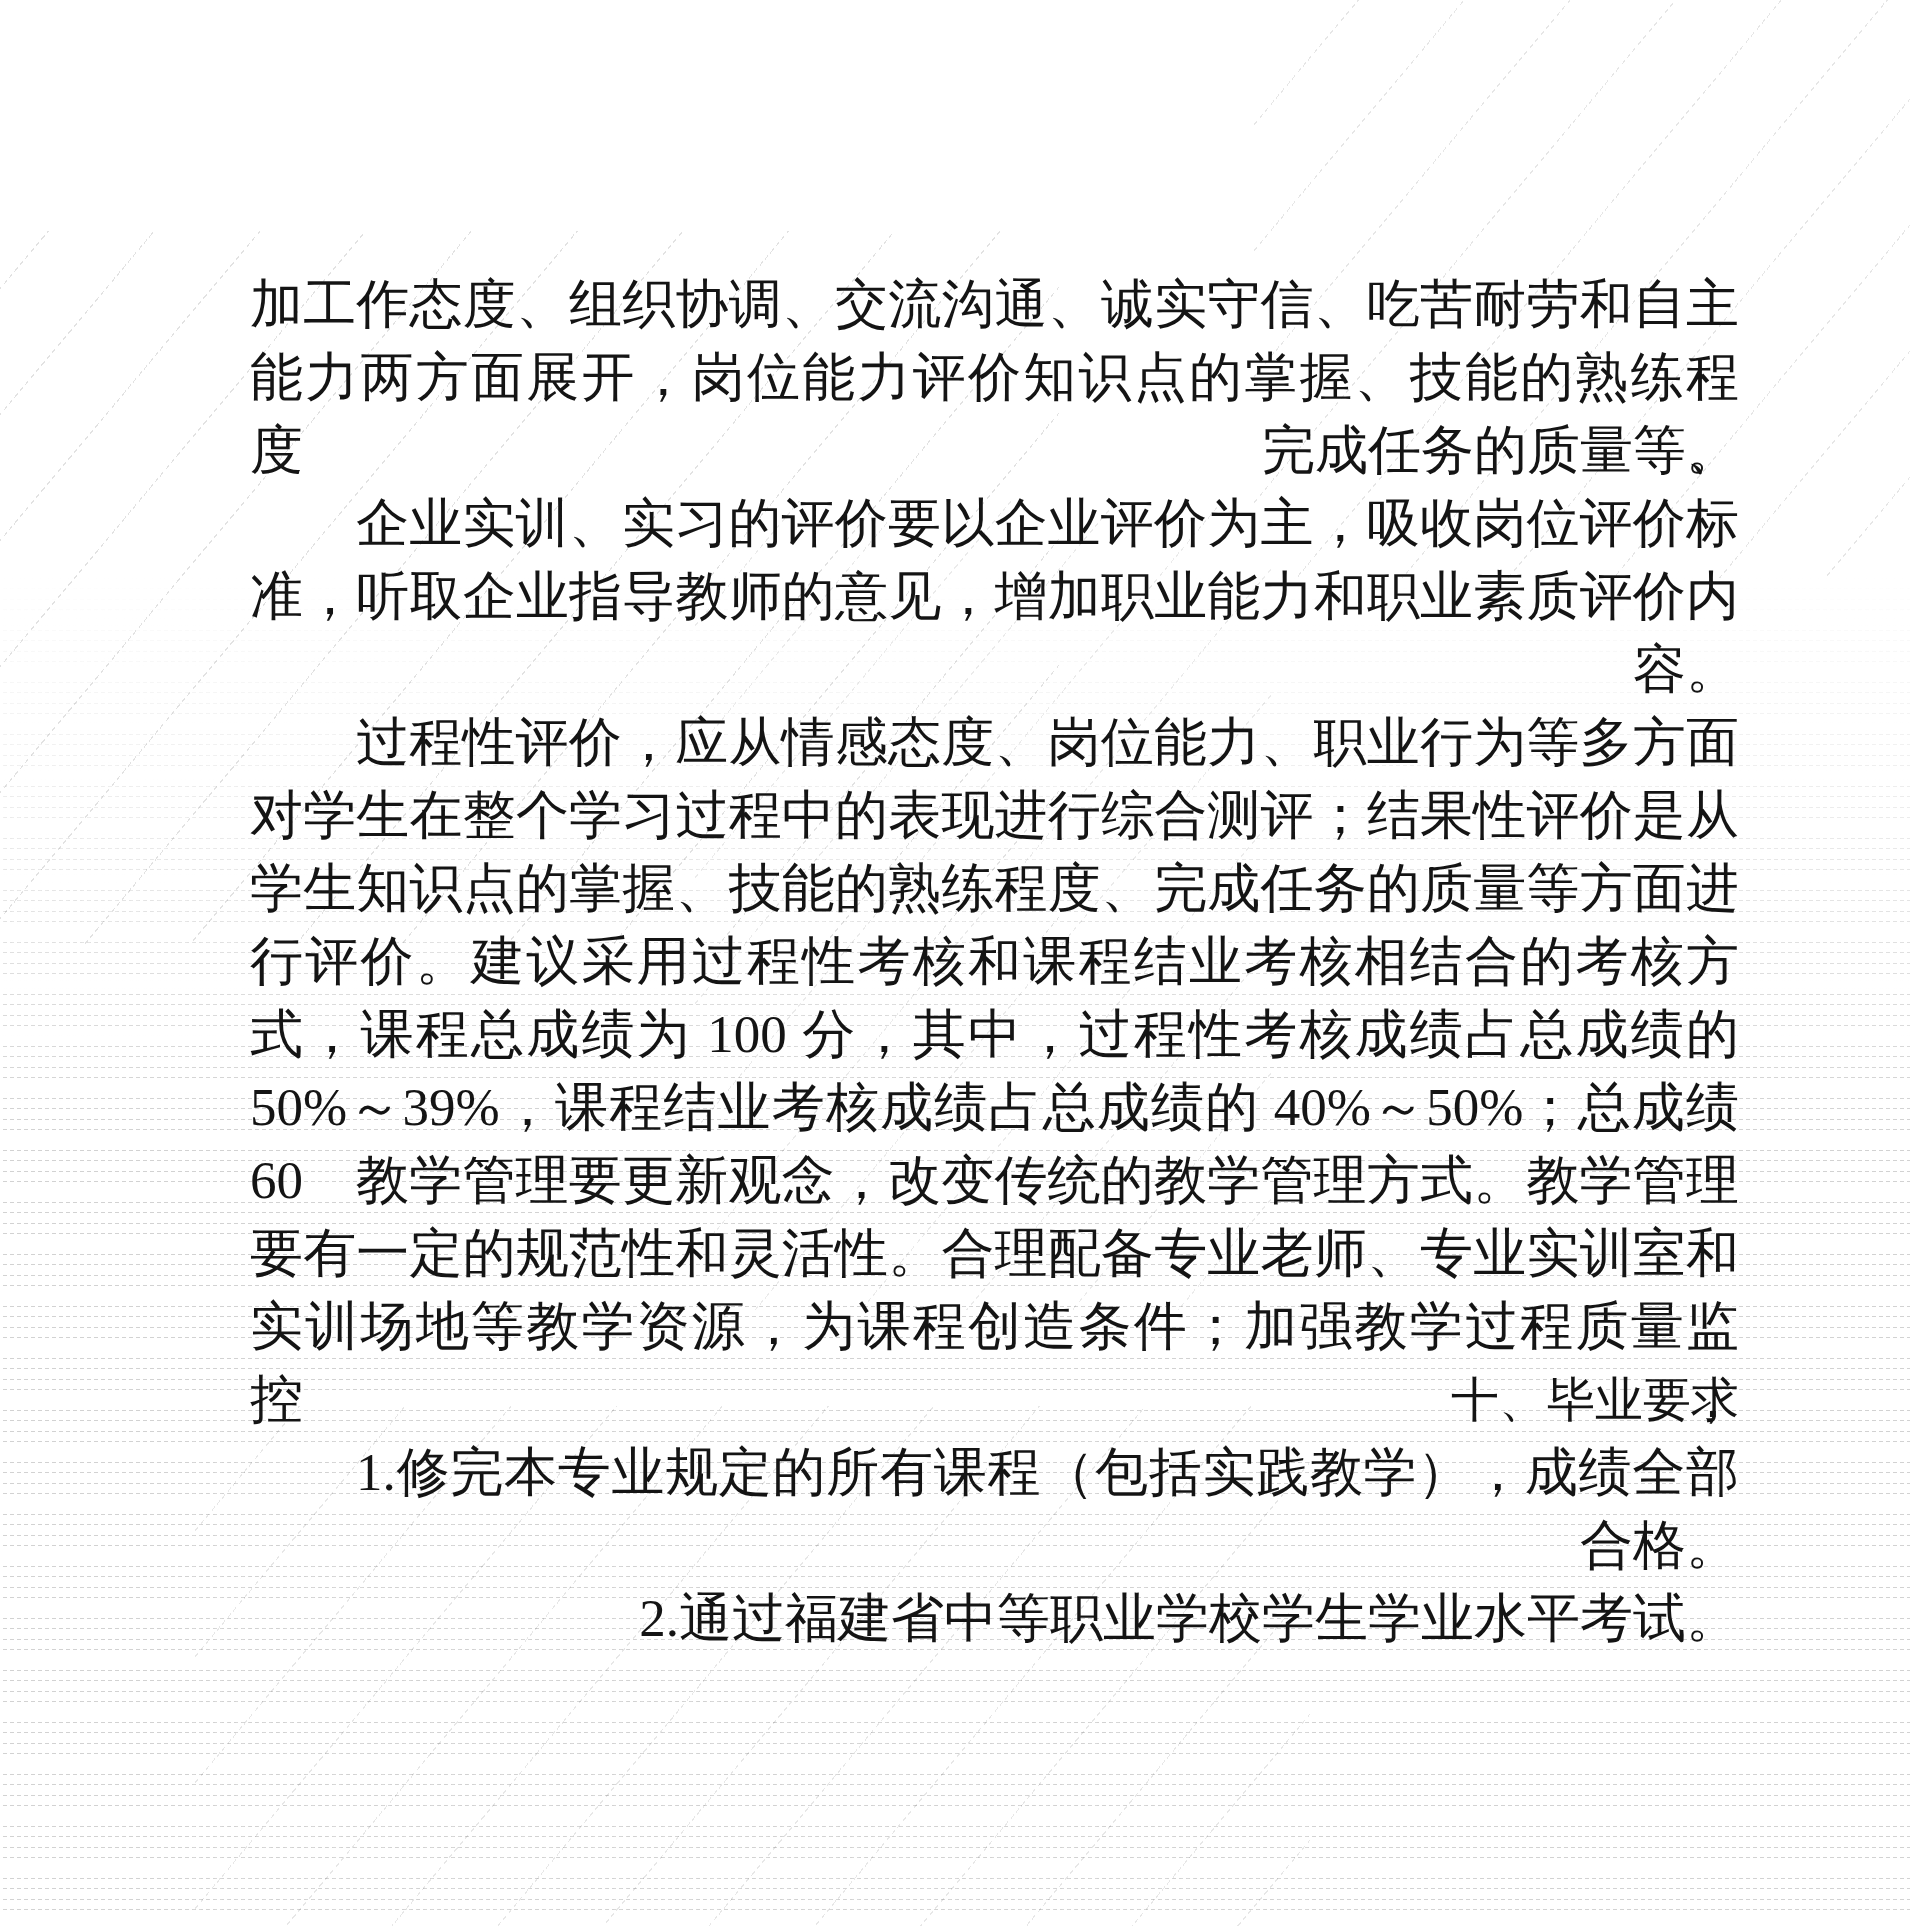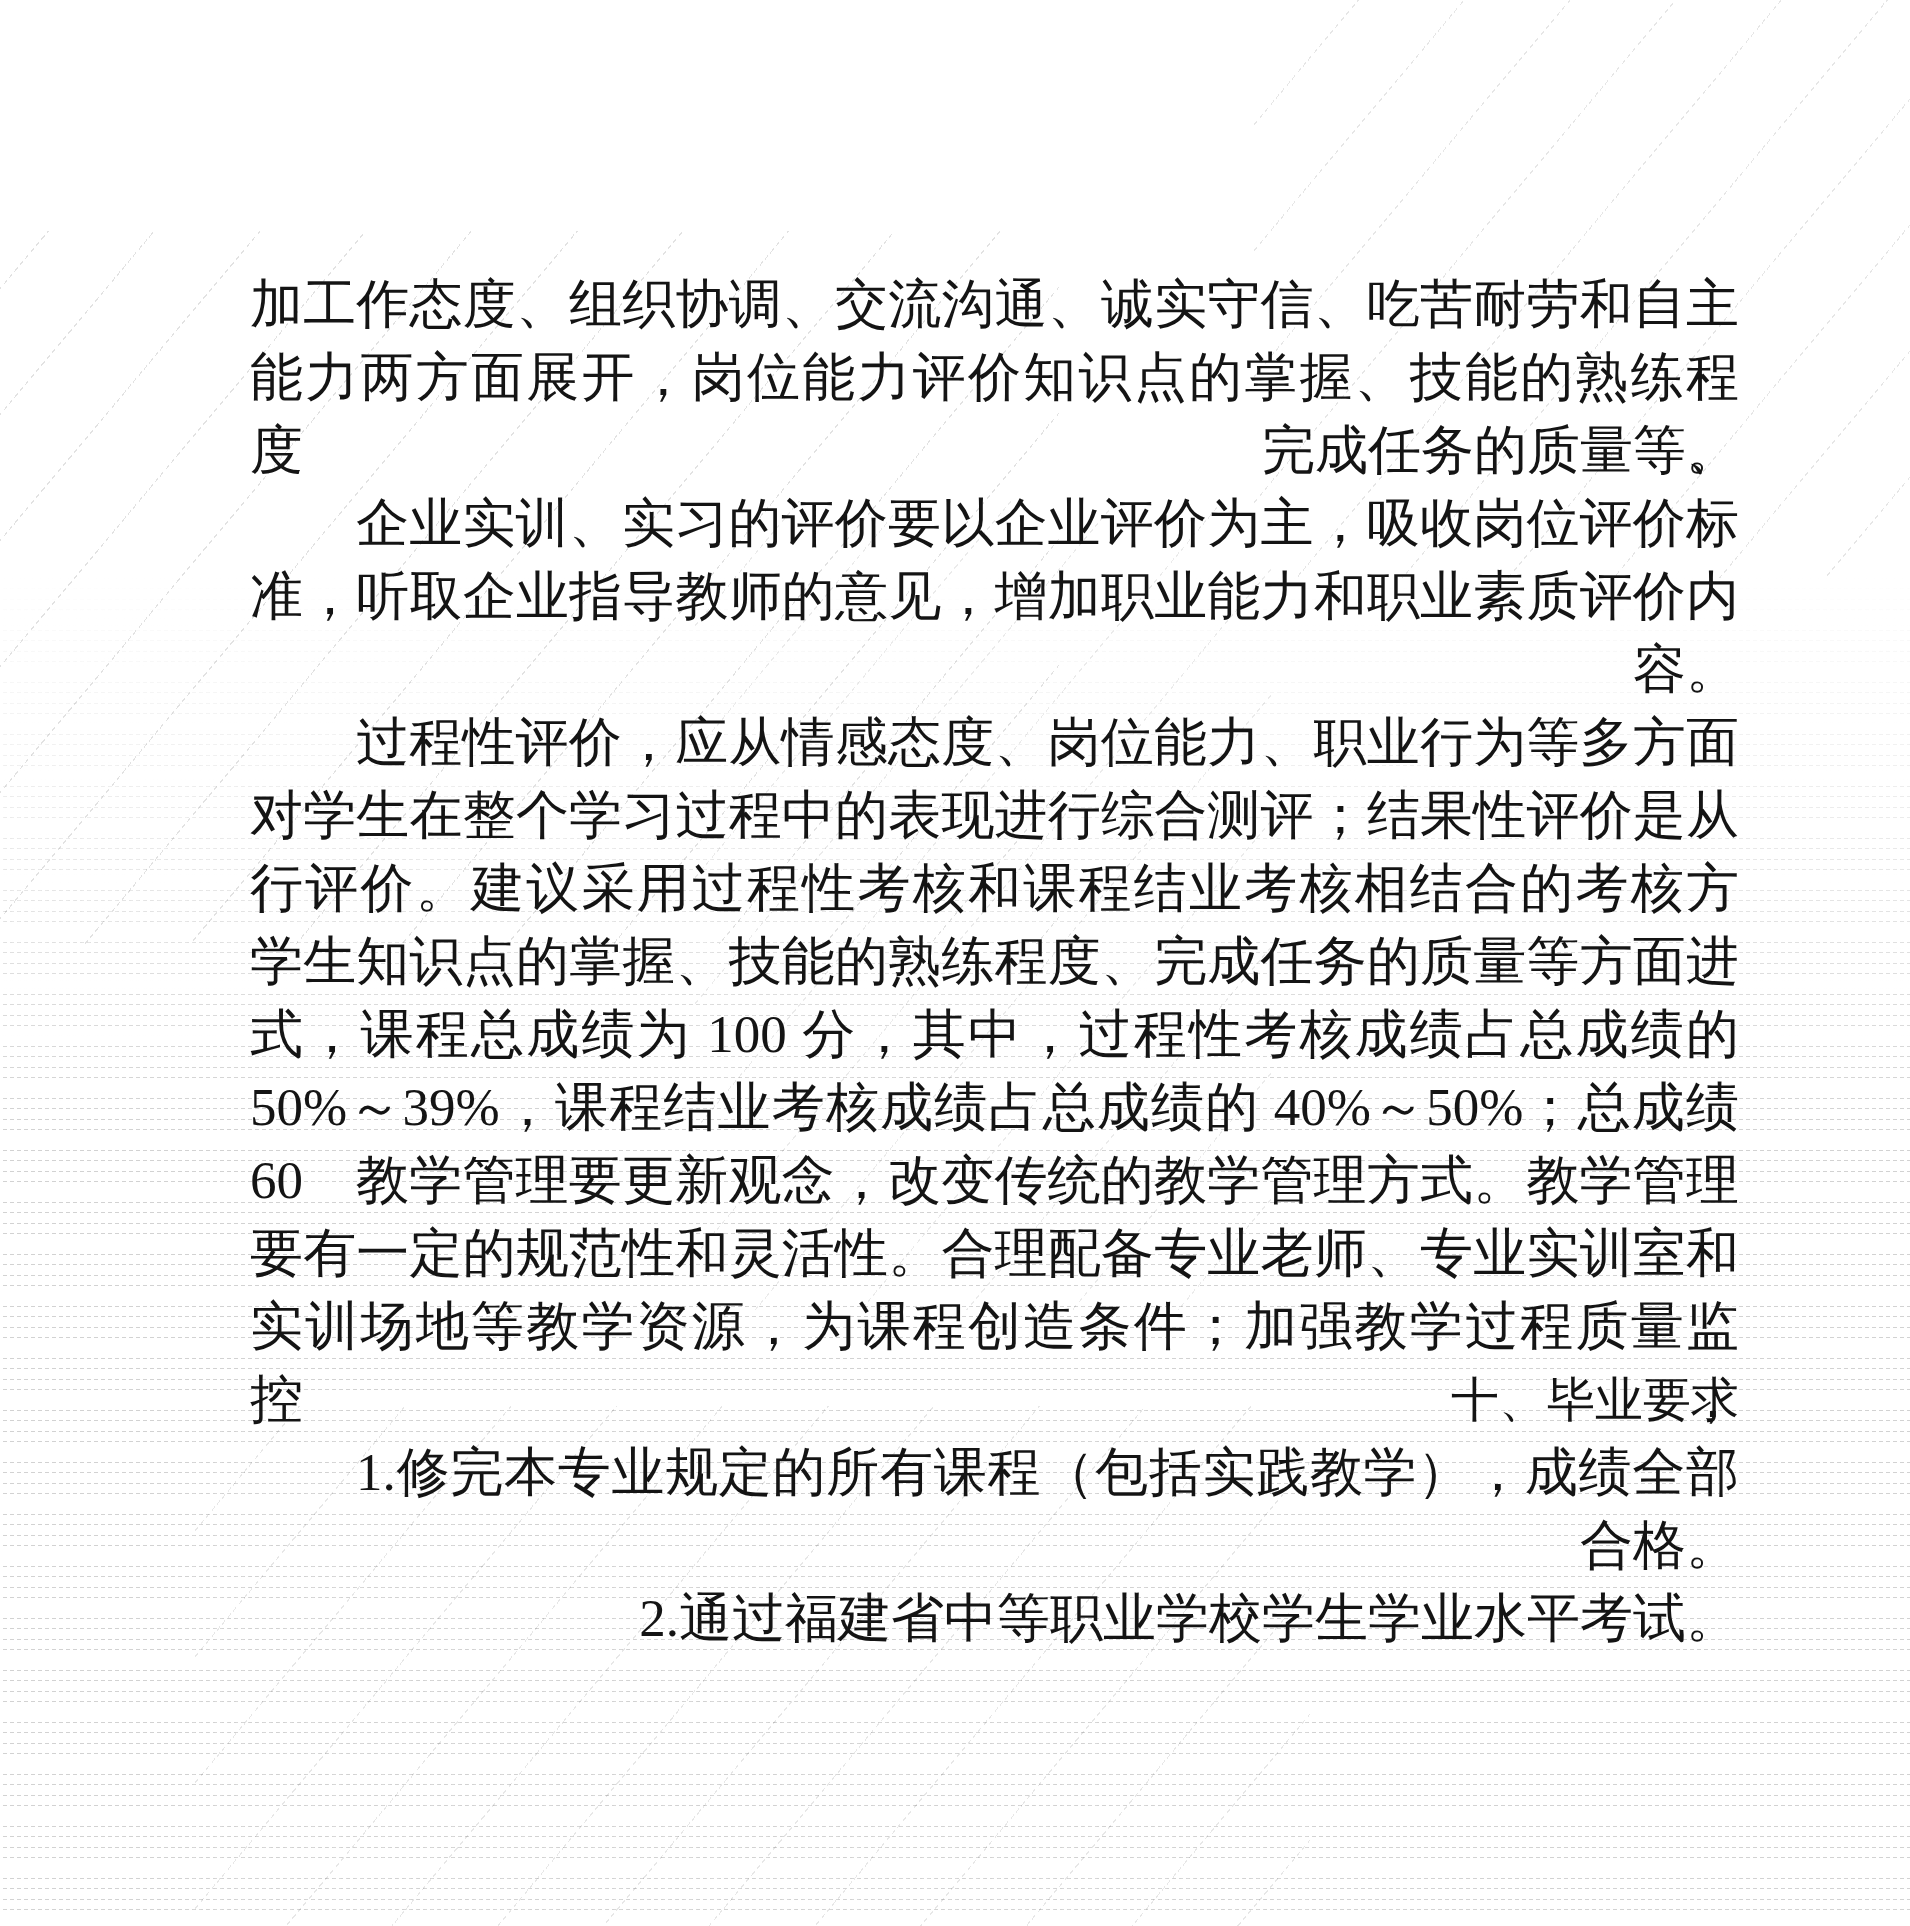--- a/index.html
+++ b/index.html
@@ -88,22 +88,22 @@
 
   <div class="content">
       <div class="line justify">加工作态度、组织协调、交流沟通、诚实守信、吃苦耐劳和自主</div>
       <div class="line justify">能力两方面展开，岗位能力评价知识点的掌握、技能的熟练程度、</div>
       <div class="line">完成任务的质量等。</div>
       <div class="line indent justify">企业实训、实习的评价要以企业评价为主，吸收岗位评价标</div>
       <div class="line justify">准，听取企业指导教师的意见，增加职业能力和职业素质评价内</div>
       <div class="line">容。</div>
       <div class="line indent justify">过程性评价，应从情感态度、岗位能力、职业行为等多方面</div>
       <div class="line justify">对学生在整个学习过程中的表现进行综合测评；结果性评价是从</div>
+      <div class="line justify">学生知识点的掌握、技能的熟练程度、完成任务的质量等方面进</div>
       <div class="line justify">行评价。建议采用过程性考核和课程结业考核相结合的考核方</div>
-      <div class="line justify">学生知识点的掌握、技能的熟练程度、完成任务的质量等方面进</div>
       <div class="line justify">式，课程总成绩为 100 分，其中，过程性考核成绩占总成绩的</div>
       <div class="line justify">50%～39%，课程结业考核成绩占总成绩的 40%～50%；总成绩 60</div>
       <div class="line indent justify">教学管理要更新观念，改变传统的教学管理方式。教学管理</div>
       <div class="line justify">要有一定的规范性和灵活性。合理配备专业老师、专业实训室和</div>
       <div class="line justify">实训场地等教学资源，为课程创造条件；加强教学过程质量监控，</div>
       <div class="line indent bold">十、毕业要求</div>
       <div class="line indent justify">1.修完本专业规定的所有课程（包括实践教学），成绩全部</div>
       <div class="line">合格。</div>
       <div class="line indent">2.通过福建省中等职业学校学生学业水平考试。</div>
     </div>

